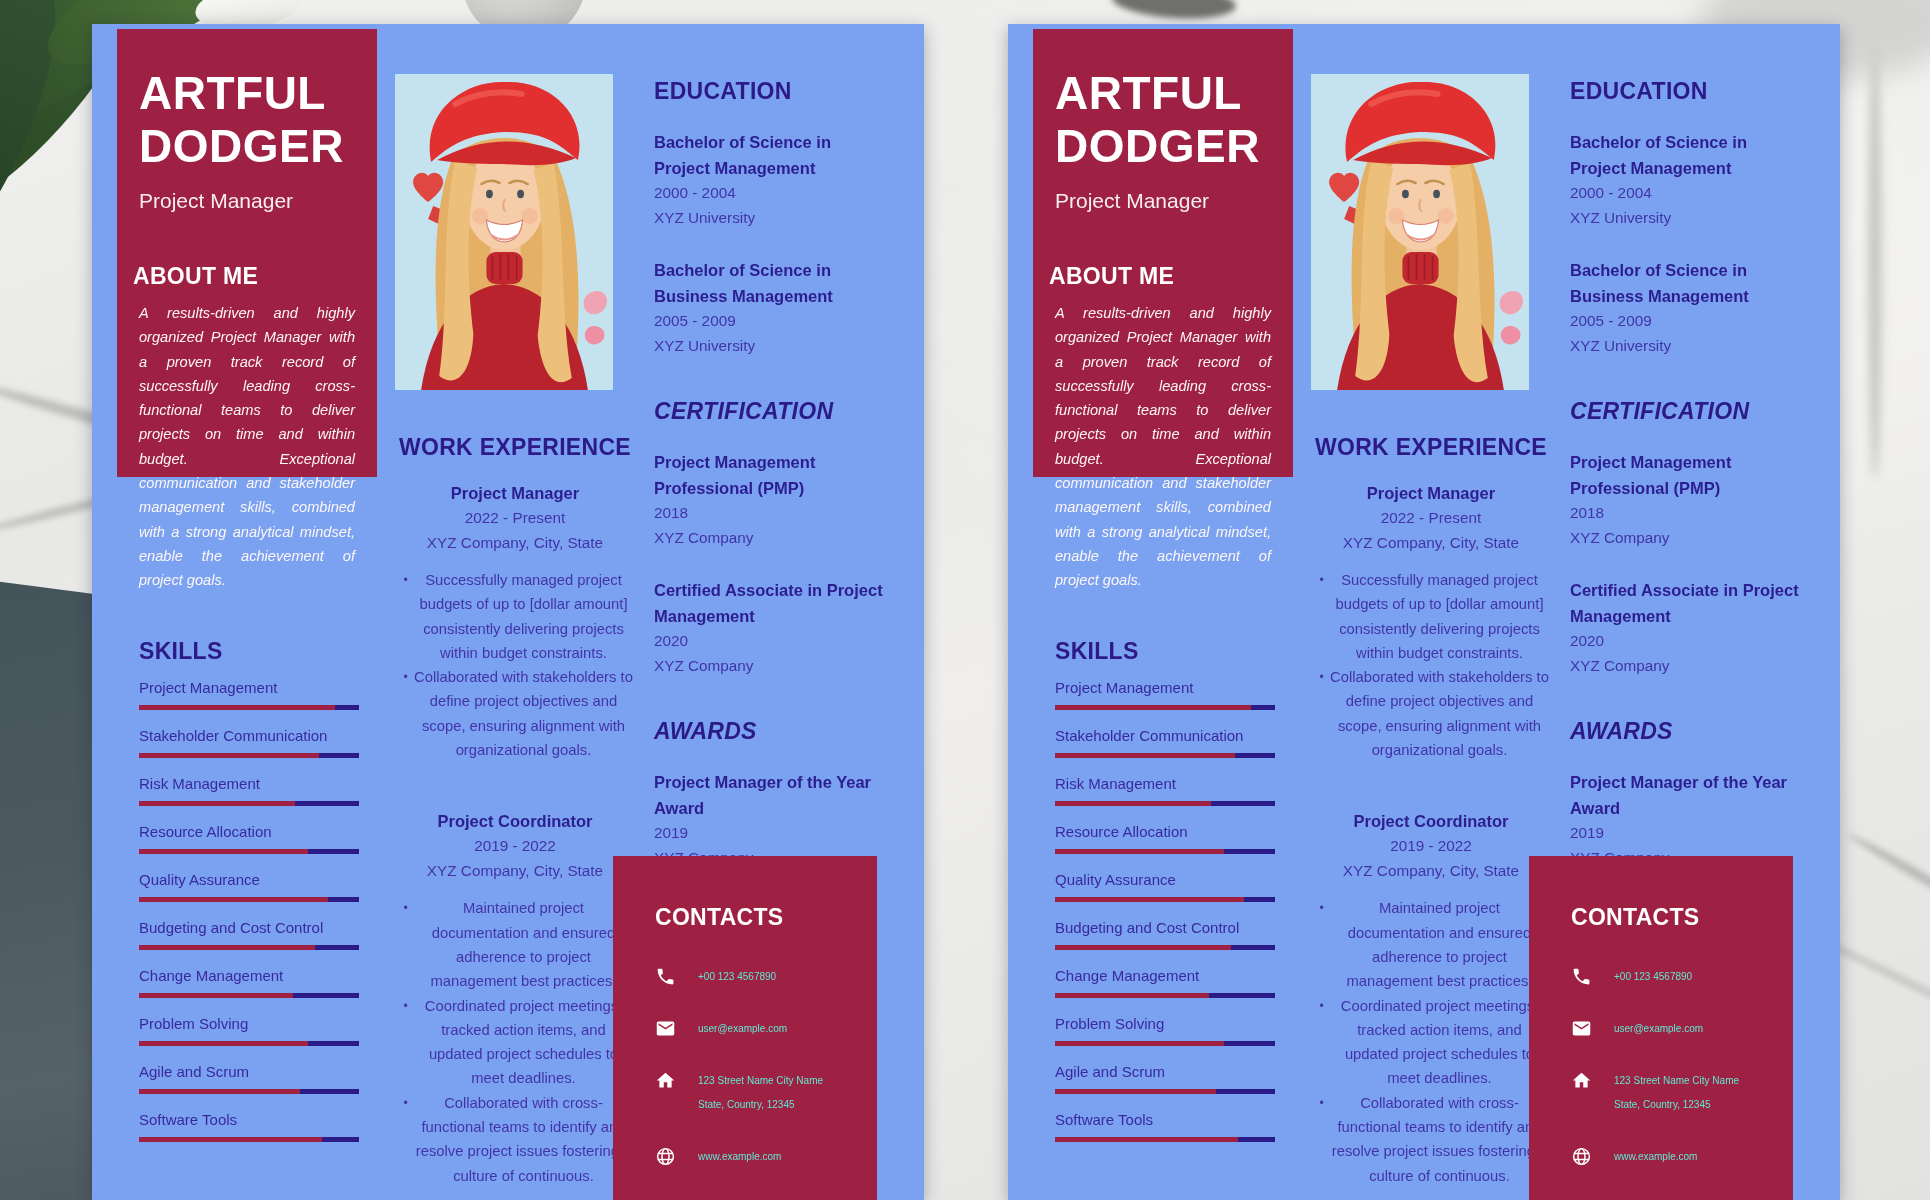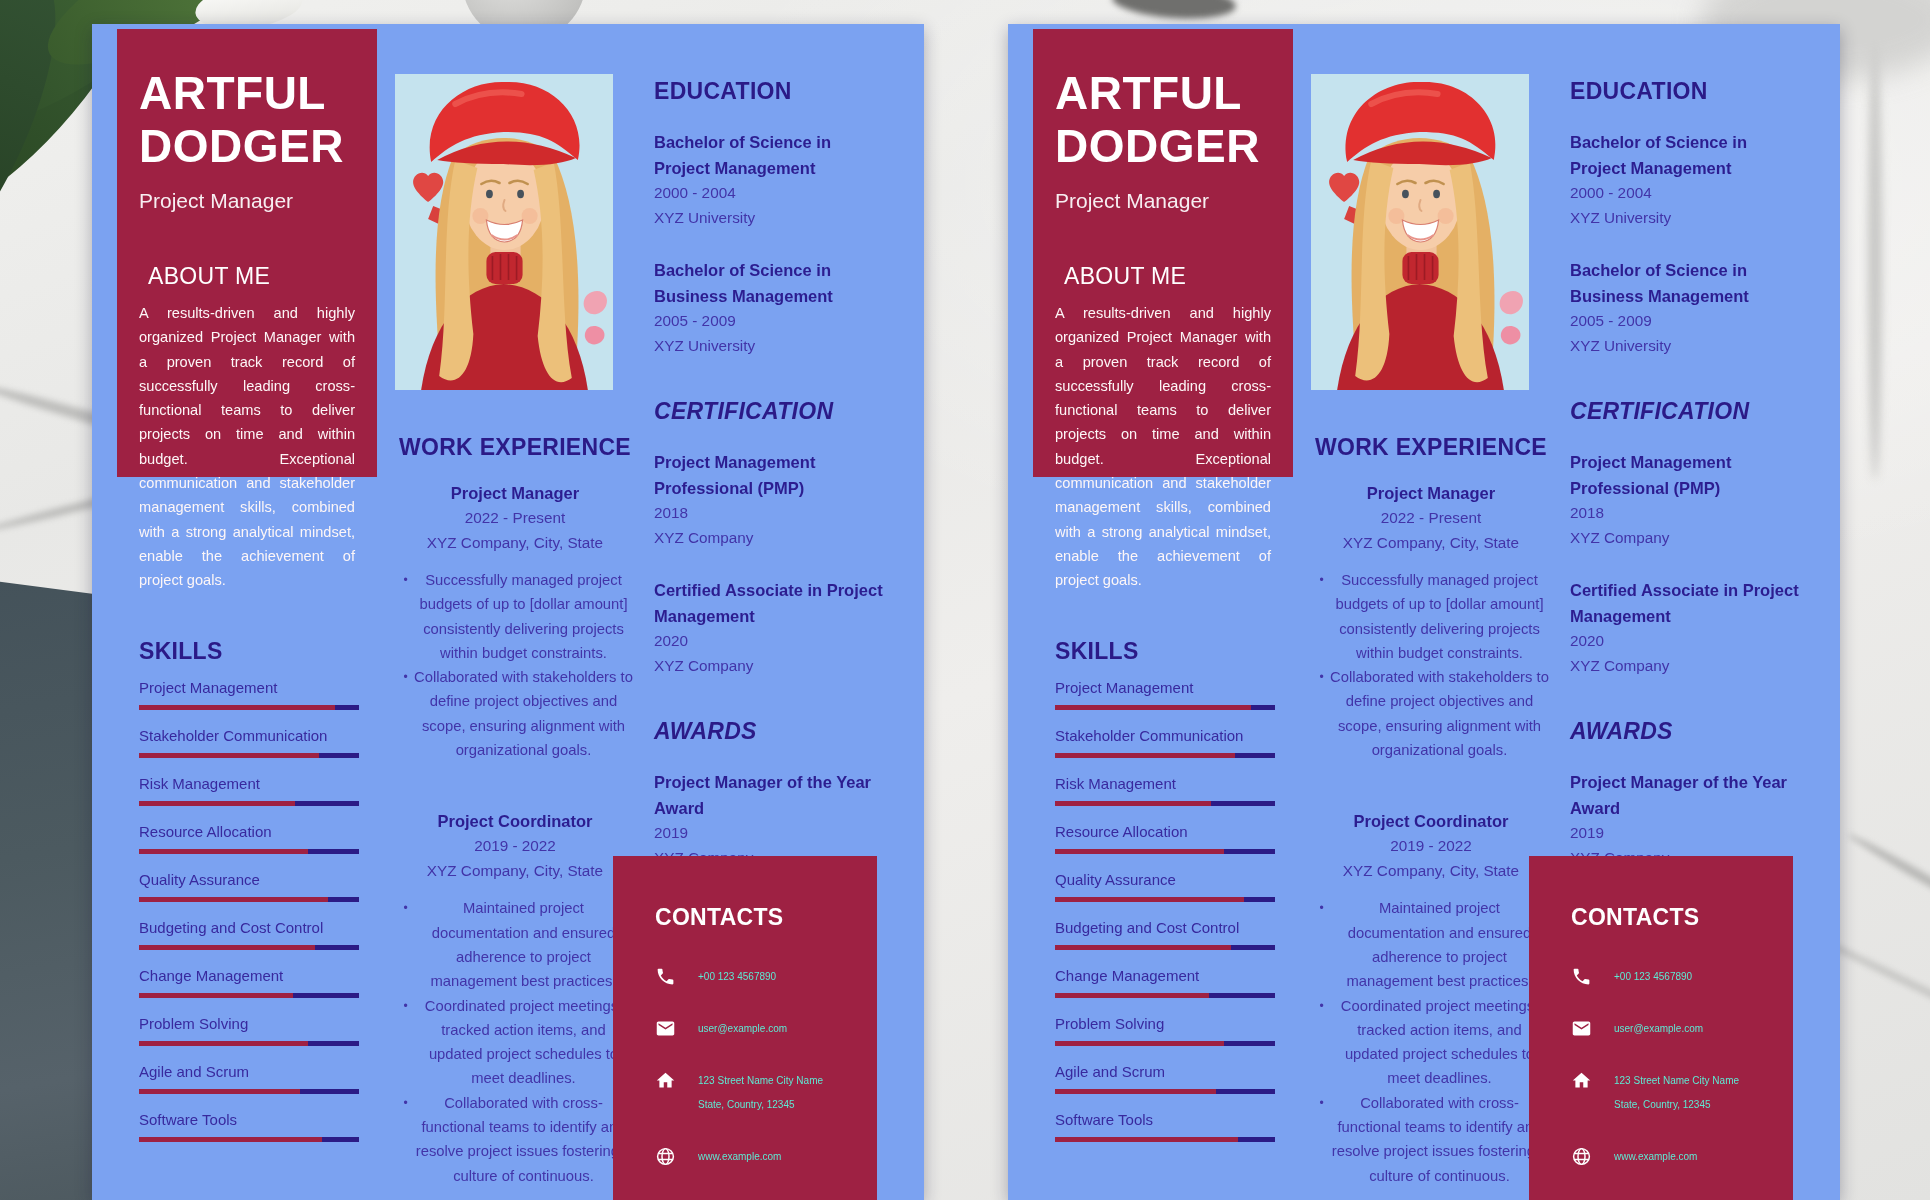--- a/index.html
+++ b/index.html
@@ -14,22 +14,22 @@
   .page{
     position:absolute;top:24px;width:832px;height:1176px;z-index:3;
     background:#7ba2f1;box-shadow:0 5px 16px rgba(25,25,55,.32);
   }
   #page-a{left:92px;} #page-b{left:1008px;}
 
   
   .red-panel{position:absolute;left:25px;top:5px;width:260px;height:448px;background:#9e2143;}
   .name{position:absolute;left:22px;top:38px;color:#fff;font-size:46px;line-height:53px;font-weight:800;letter-spacing:.5px;}
   .subtitle{position:absolute;left:22px;top:160px;color:#f7eef1;font-size:21px;font-weight:400;}
-  .about-head{position:absolute;left:31px;top:234px;color:#fff;font-size:23px;font-weight:400;letter-spacing:.3px;}
-  .about-text{position:absolute;left:22px;top:272px;width:216px;color:#fdf6f7;font-size:14.6px;line-height:24.3px;text-align:justify;}
+  .about-head{position:absolute;left:16px;top:234px;color:#fff;font-size:23px;font-weight:700;letter-spacing:.3px;}
+  .about-text{position:absolute;left:22px;top:272px;width:216px;color:#fdf6f7;font-size:14.6px;line-height:24.3px;text-align:justify;font-style:italic;}
 
   
   .photo{position:absolute;left:303px;top:50px;width:218px;height:316px;display:block;}
 
   
   .skills{position:absolute;left:47px;top:612px;width:222px;}
   .sec-head{color:#2b1a87;font-size:23px;font-weight:800;letter-spacing:.3px;line-height:30px;white-space:nowrap;}
   .skill-list{margin-top:12px;}
   .skill{height:48px;}
   .skill-label{color:#38299e;font-size:15px;line-height:20px;}

